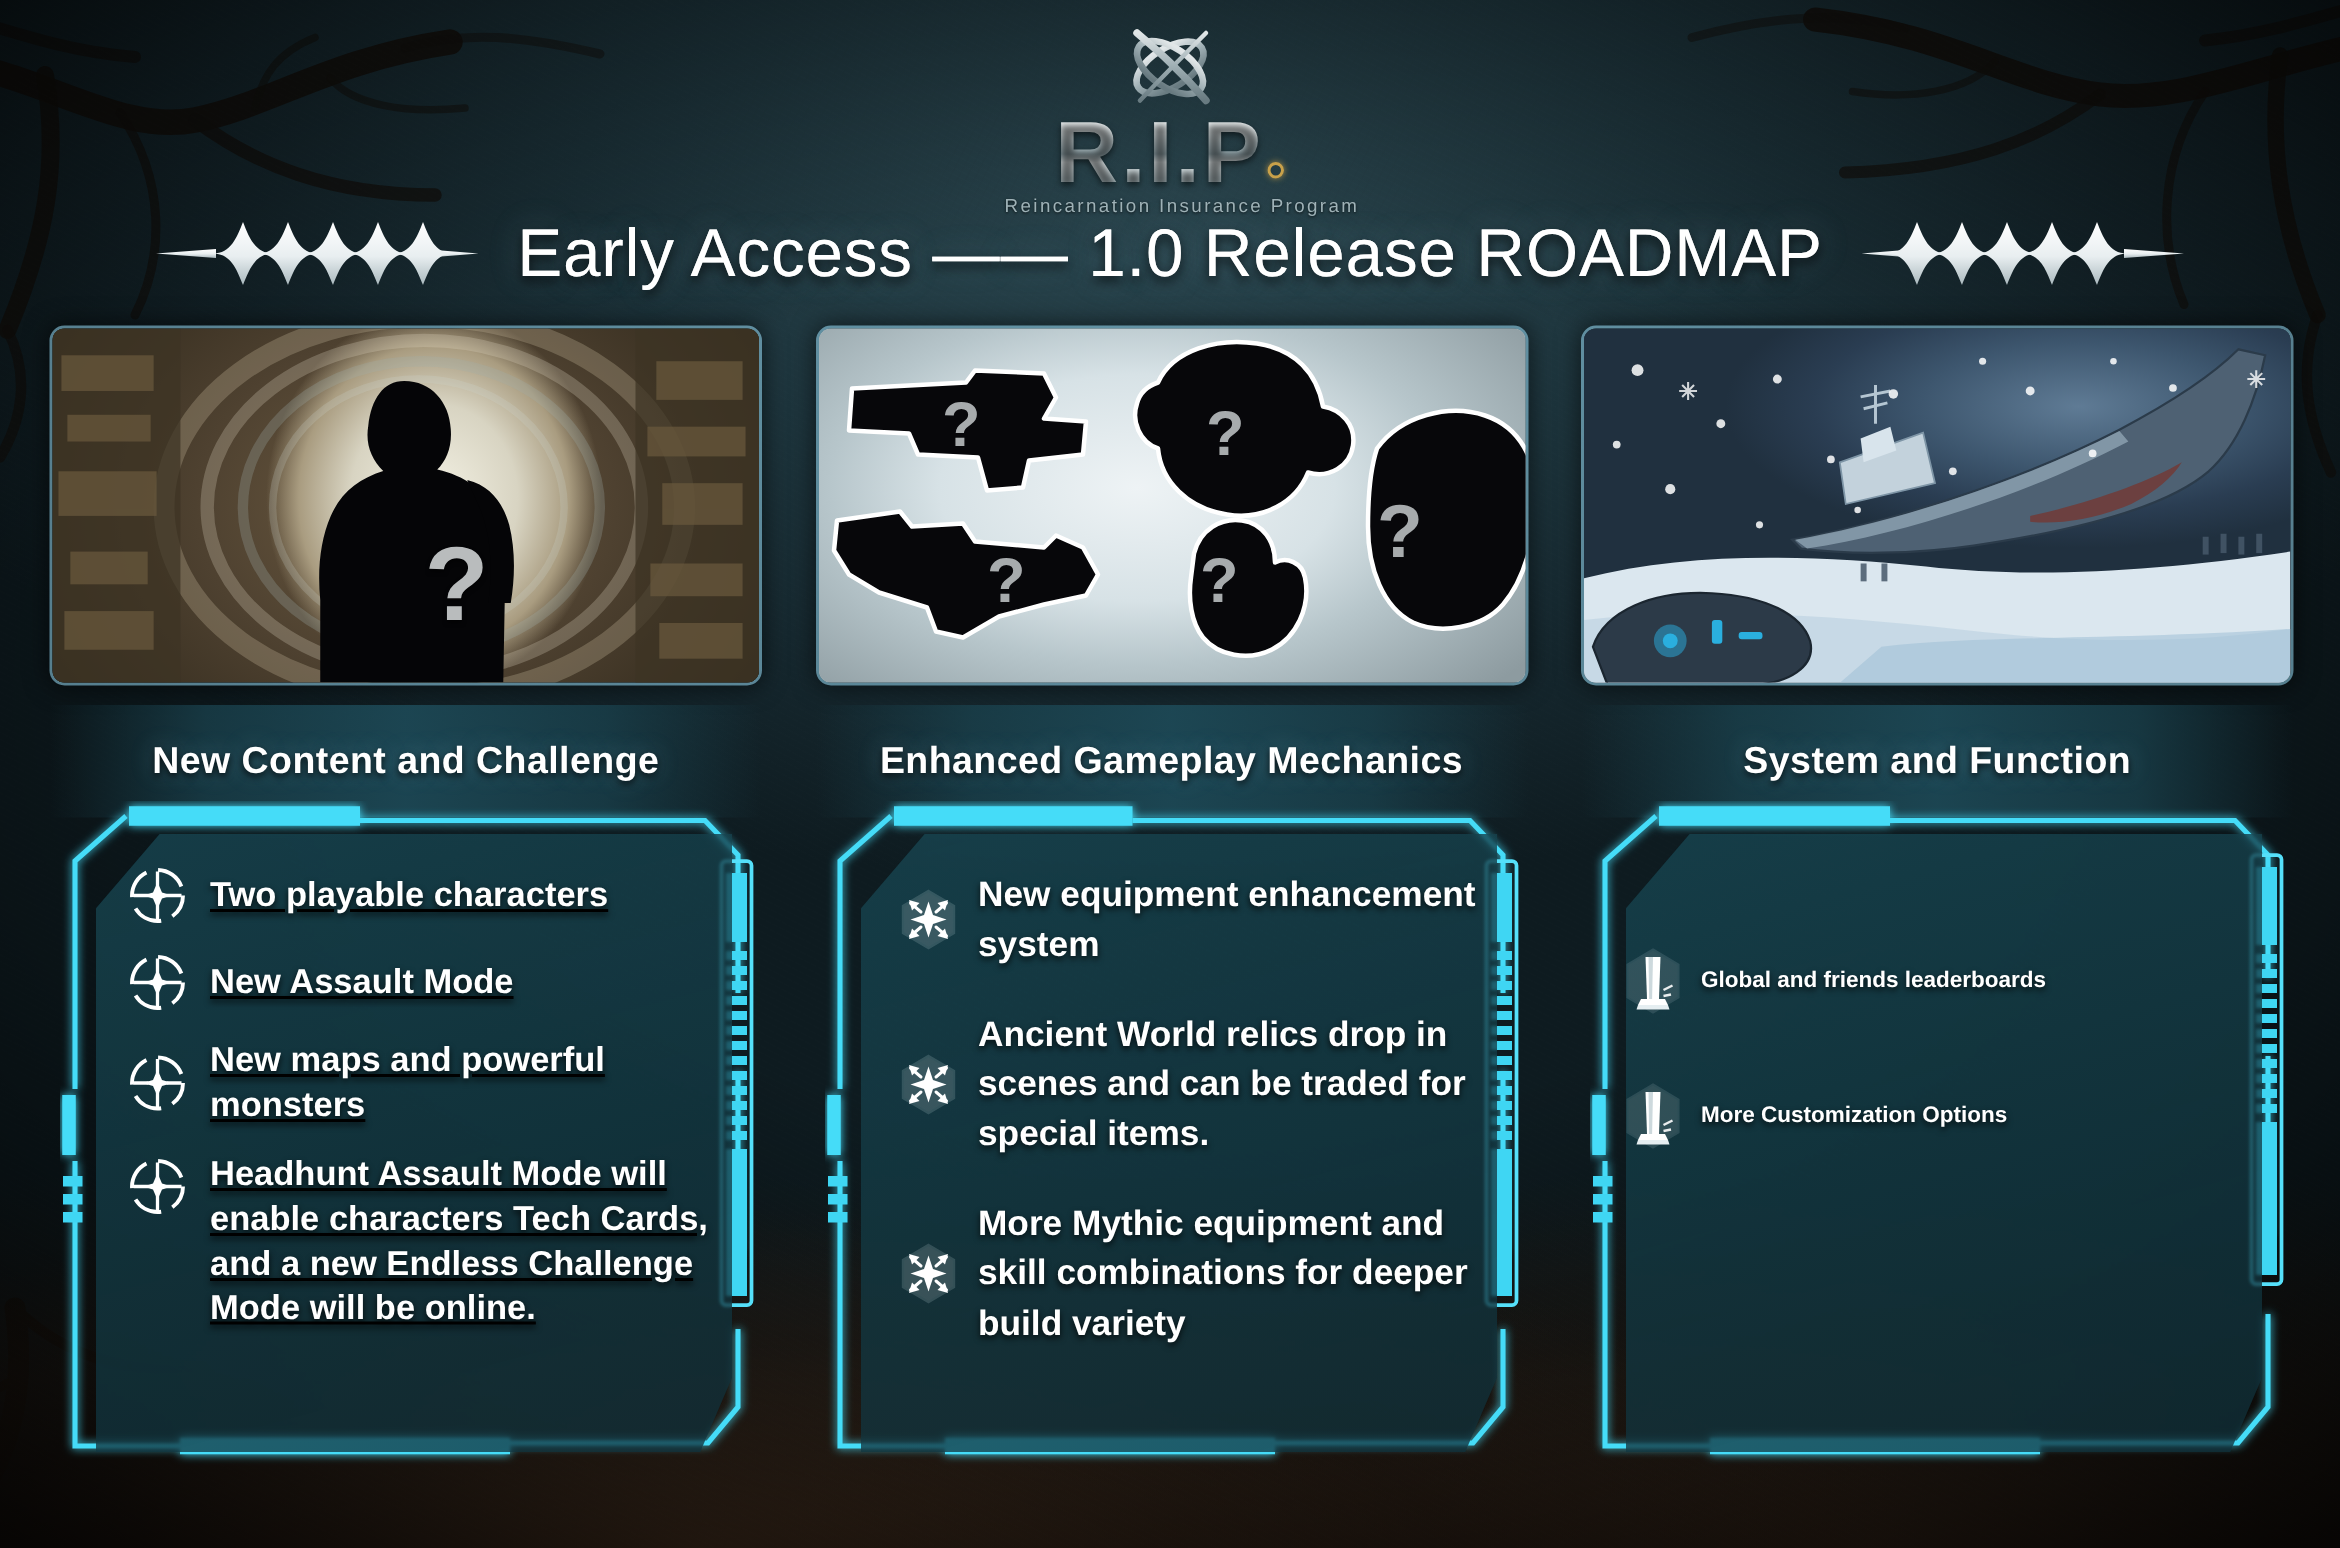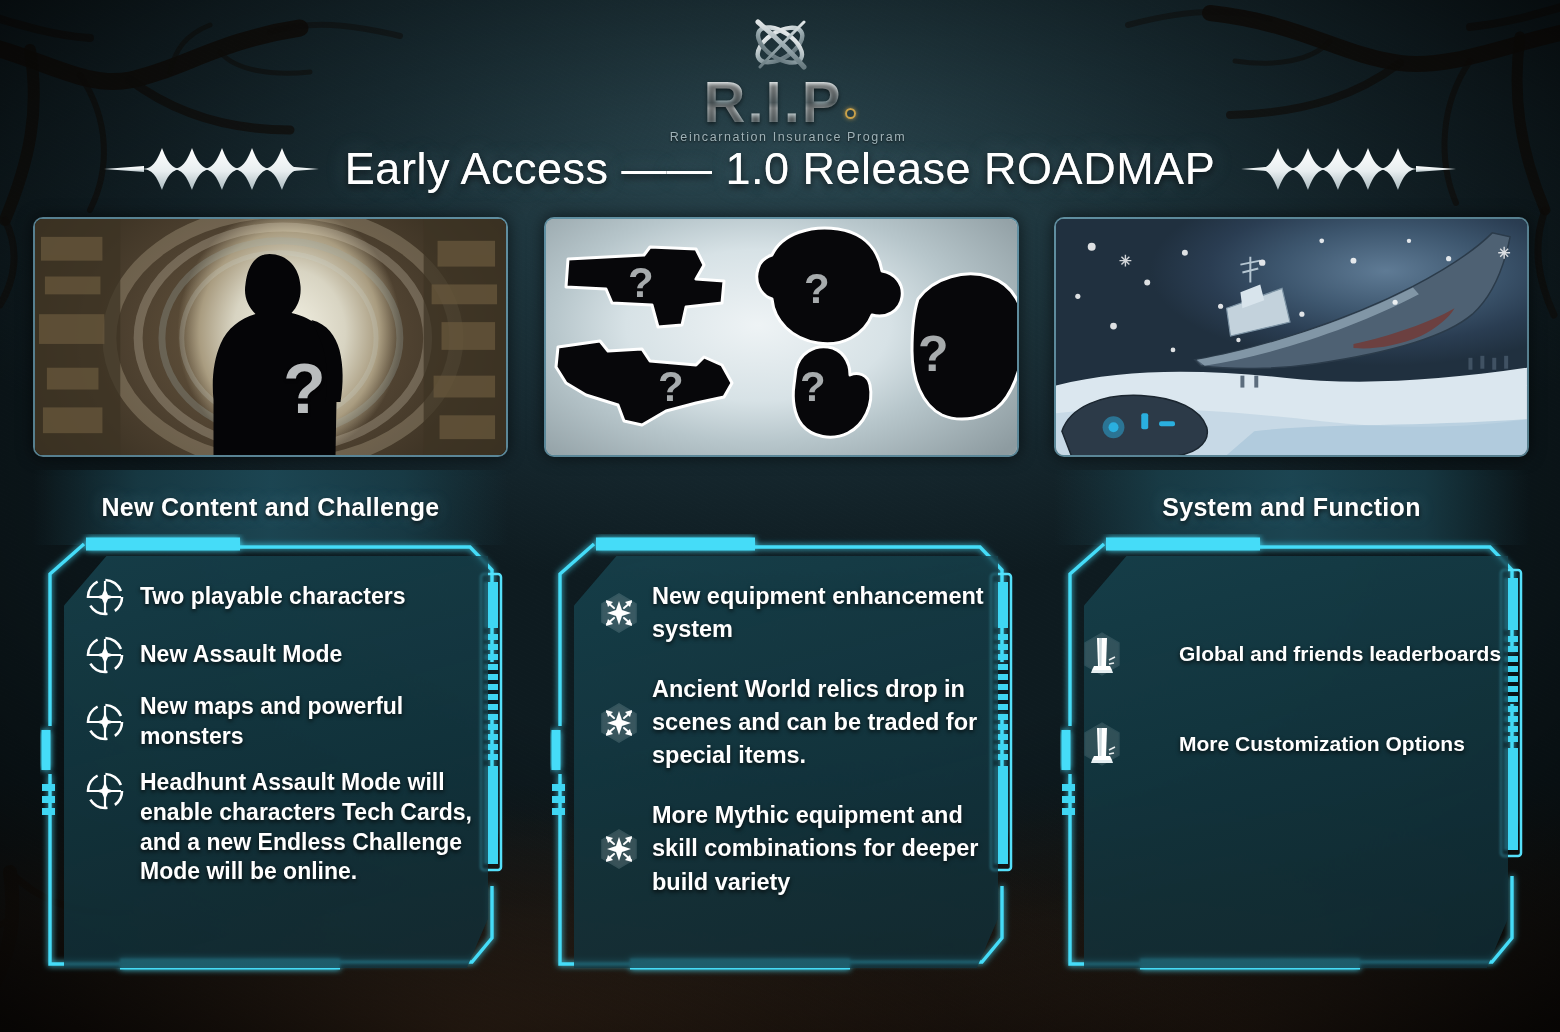--- a/index.html
+++ b/index.html
@@ -144,36 +144,36 @@
     position:absolute; left:24px; right:22px; top:22px; bottom:28px;
     background:linear-gradient(165deg, rgba(24,70,82,.80) 0%, rgba(20,60,70,.78) 45%, rgba(16,48,58,.74) 100%);
     -webkit-clip-path:polygon(10% 0, 100% 0, 100% 88%, 95% 100%, 0 100%, 0 12%);
     clip-path:polygon(10% 0, 100% 0, 100% 88%, 95% 100%, 0 100%, 0 12%);
     backdrop-filter:blur(1px);
   }
   .panel-list{
     position:absolute; left:44px; right:34px; top:32px; bottom:24px;
     display:flex; flex-direction:column;
   }
-  .panel-list.c1{ top:42px; gap:16px; }
+  .panel-list.c1{ top:42px; gap:16px;text-decoration:underline; }
   .panel-list.c2{ top:46px; gap:26px; left:48px; right:12px; }
   .panel-list.c3{ top:96px; gap:42px; left:20px; right:20px; }
 
   .feature{ display:flex; align-items:center; gap:14px; }
   .feature.c2{ gap:12px; }
   .feature.c3{ gap:10px; }
   .f-icon{ flex:none; width:42px; height:42px; }
   .f-icon.c3{ width:44px; height:48px; }
   .f-text{
     color:#ffffff; font-weight:bold; line-height:1.30;
     text-shadow:0 2px 4px rgba(0,0,0,.8);
   }
   .f-text.c1{ font-size:23px; }
   .f-text.c2{ font-size:23.5px; line-height:1.42; }
-  .f-text.c3{ font-size:21px; line-height:1.45;margin-left:45px; }
+  .f-text.c3{ font-size:15px; line-height:1.45; }
 </style>
 </head>
 <body>
 
 <div id="bg-root">
   <div class="bg-base"></div>
 
   <svg class="branch" style="left:-30px;top:-20px;width:430px;height:330px;" viewBox="0 0 430 330">
     <g stroke="#14100c" fill="none" stroke-linecap="round">
       <path d="M-10 60 C60 70 110 110 160 100 C210 90 250 60 330 48" stroke-width="17" opacity=".93"></path>
@@ -406,20 +406,23 @@
       </g>
     </svg>
   </div>
 </div>
 
 <div id="captions">
   <div class="caption-cell">
     <div class="caption-text">New Content and Challenge</div>
   </div>
   <div class="caption-cell">
+    <div class="caption-text">Enhanced Gameplay Mechanics</div>
+  </div>
+  <div class="caption-cell">
     <div class="caption-text">System and Function</div>
   </div>
 </div>
 
 <div id="panels">
 
   <svg width="0" height="0" style="position:absolute" aria-hidden="true">
     <defs>
       <filter id="cyglow" x="-50%" y="-50%" width="200%" height="200%">
         <feGaussianBlur stdDeviation="3.2" result="b"></feGaussianBlur>

